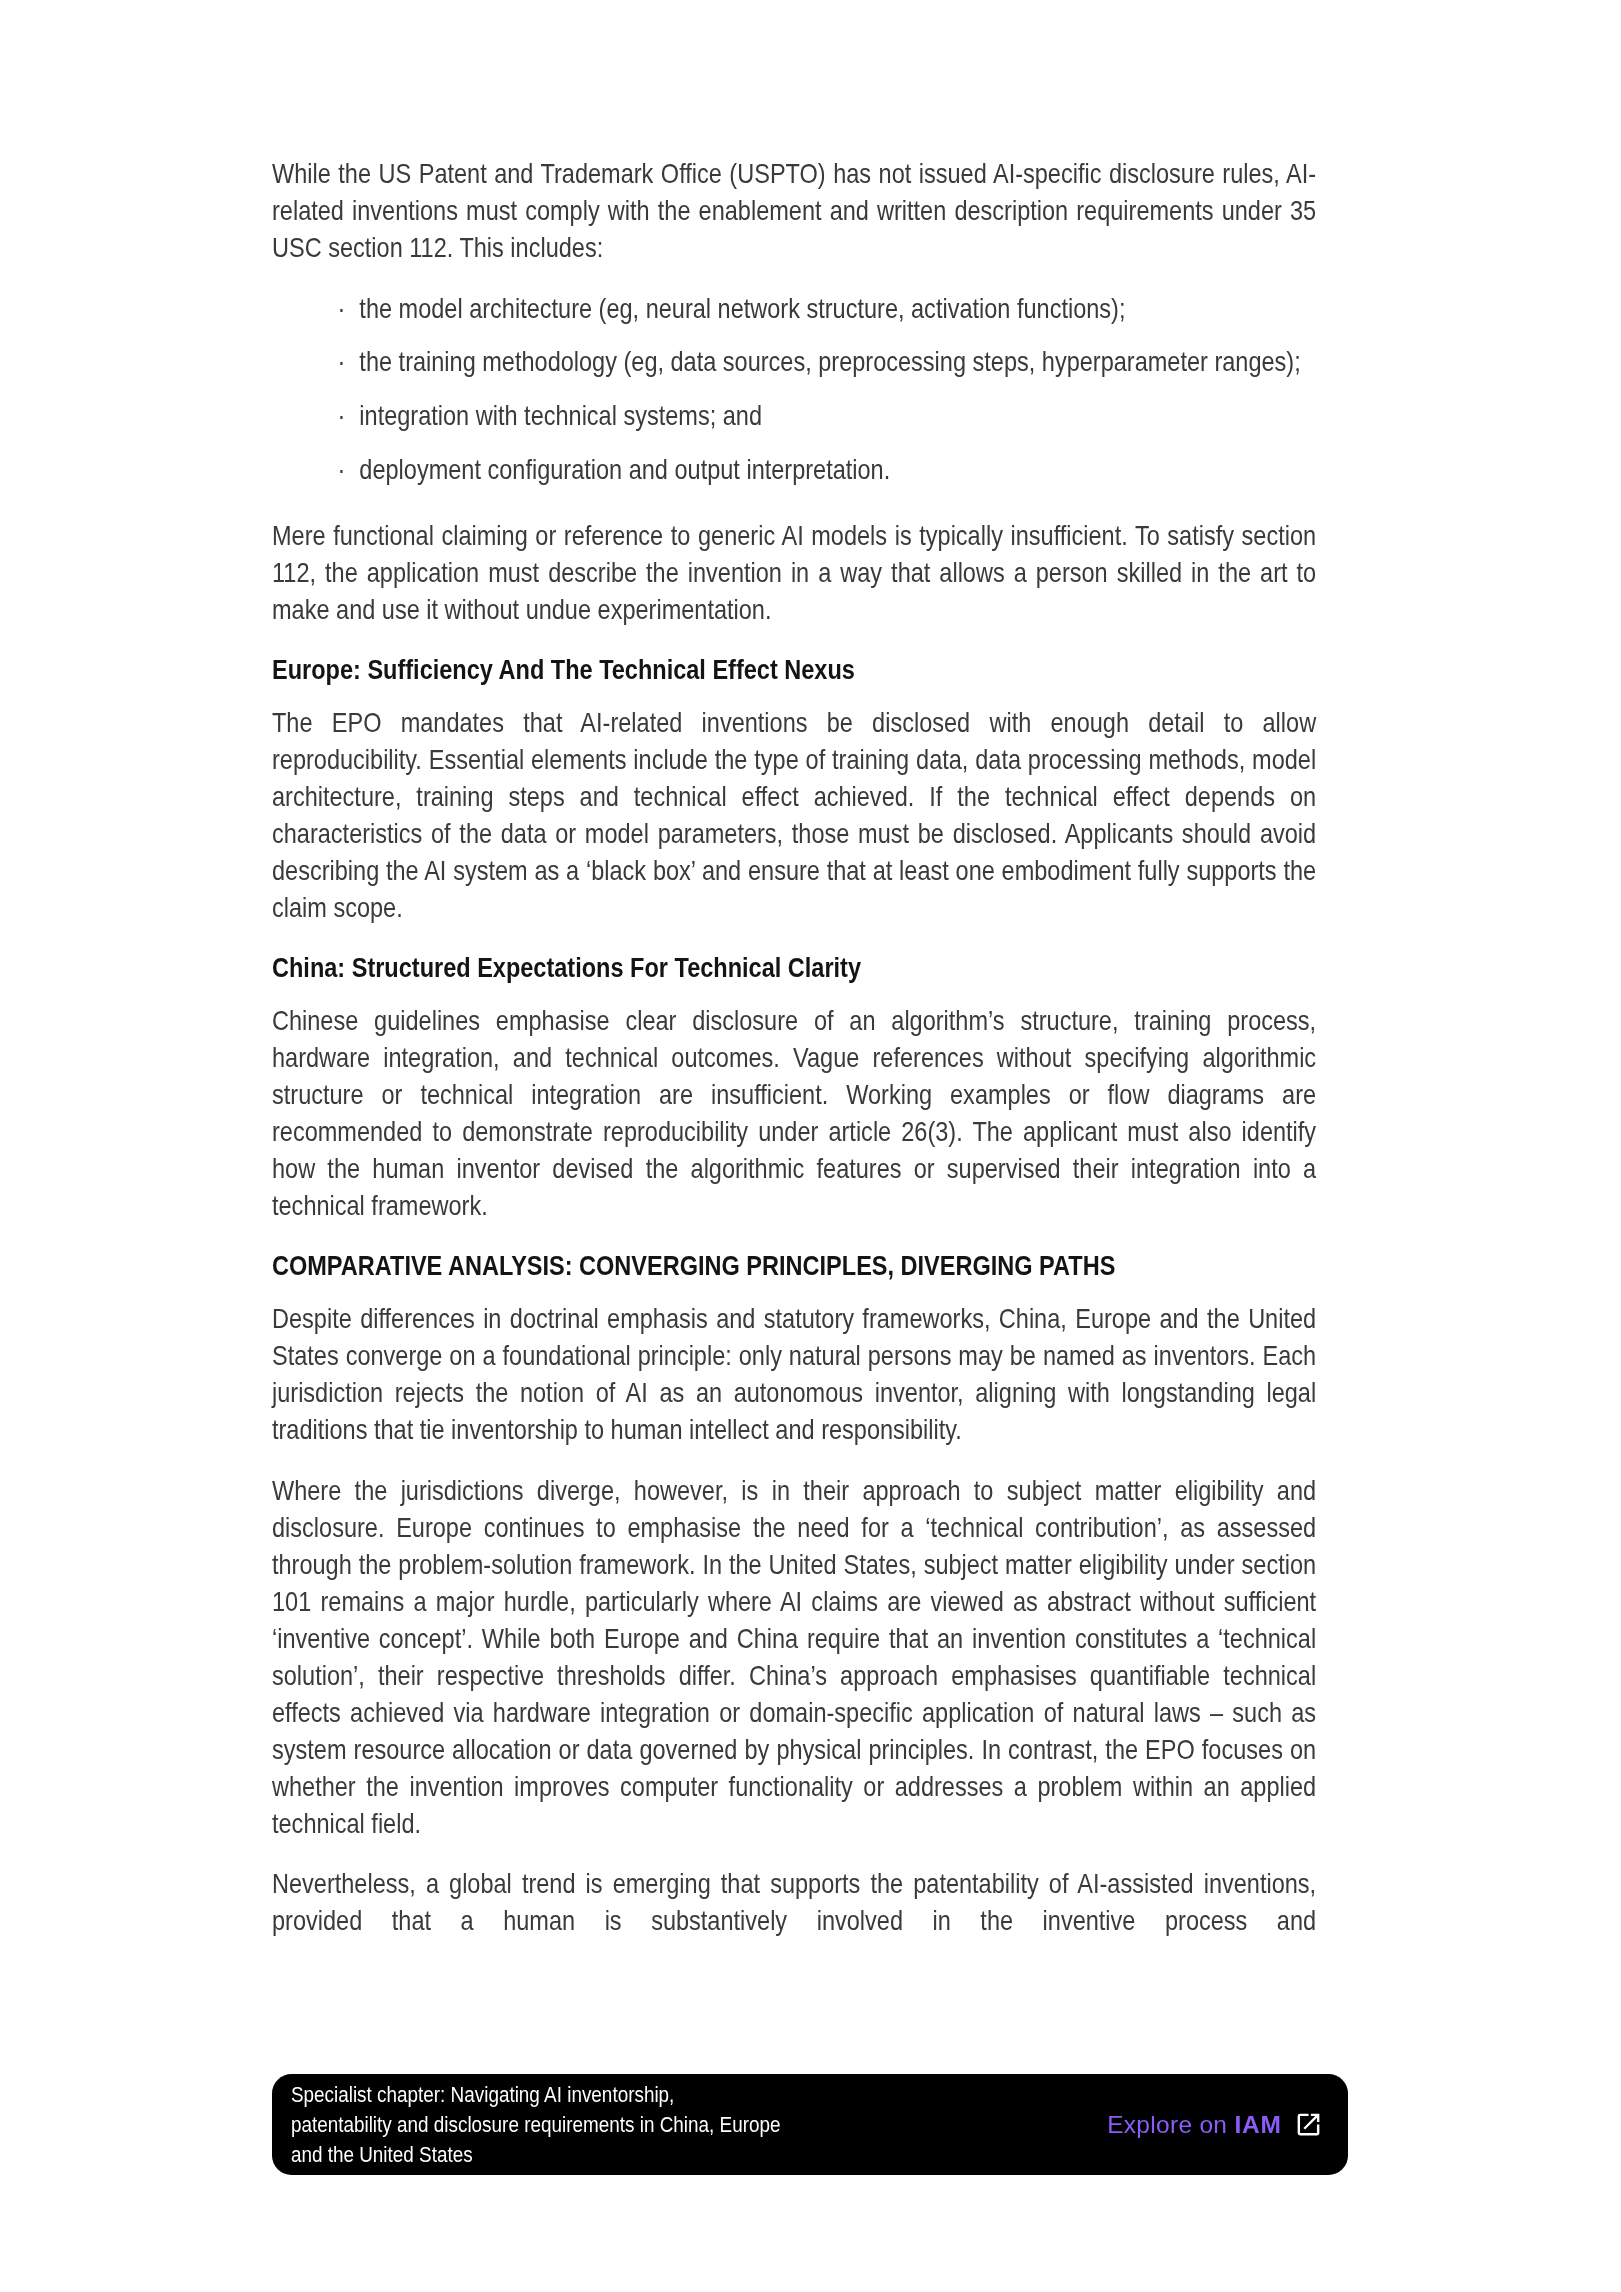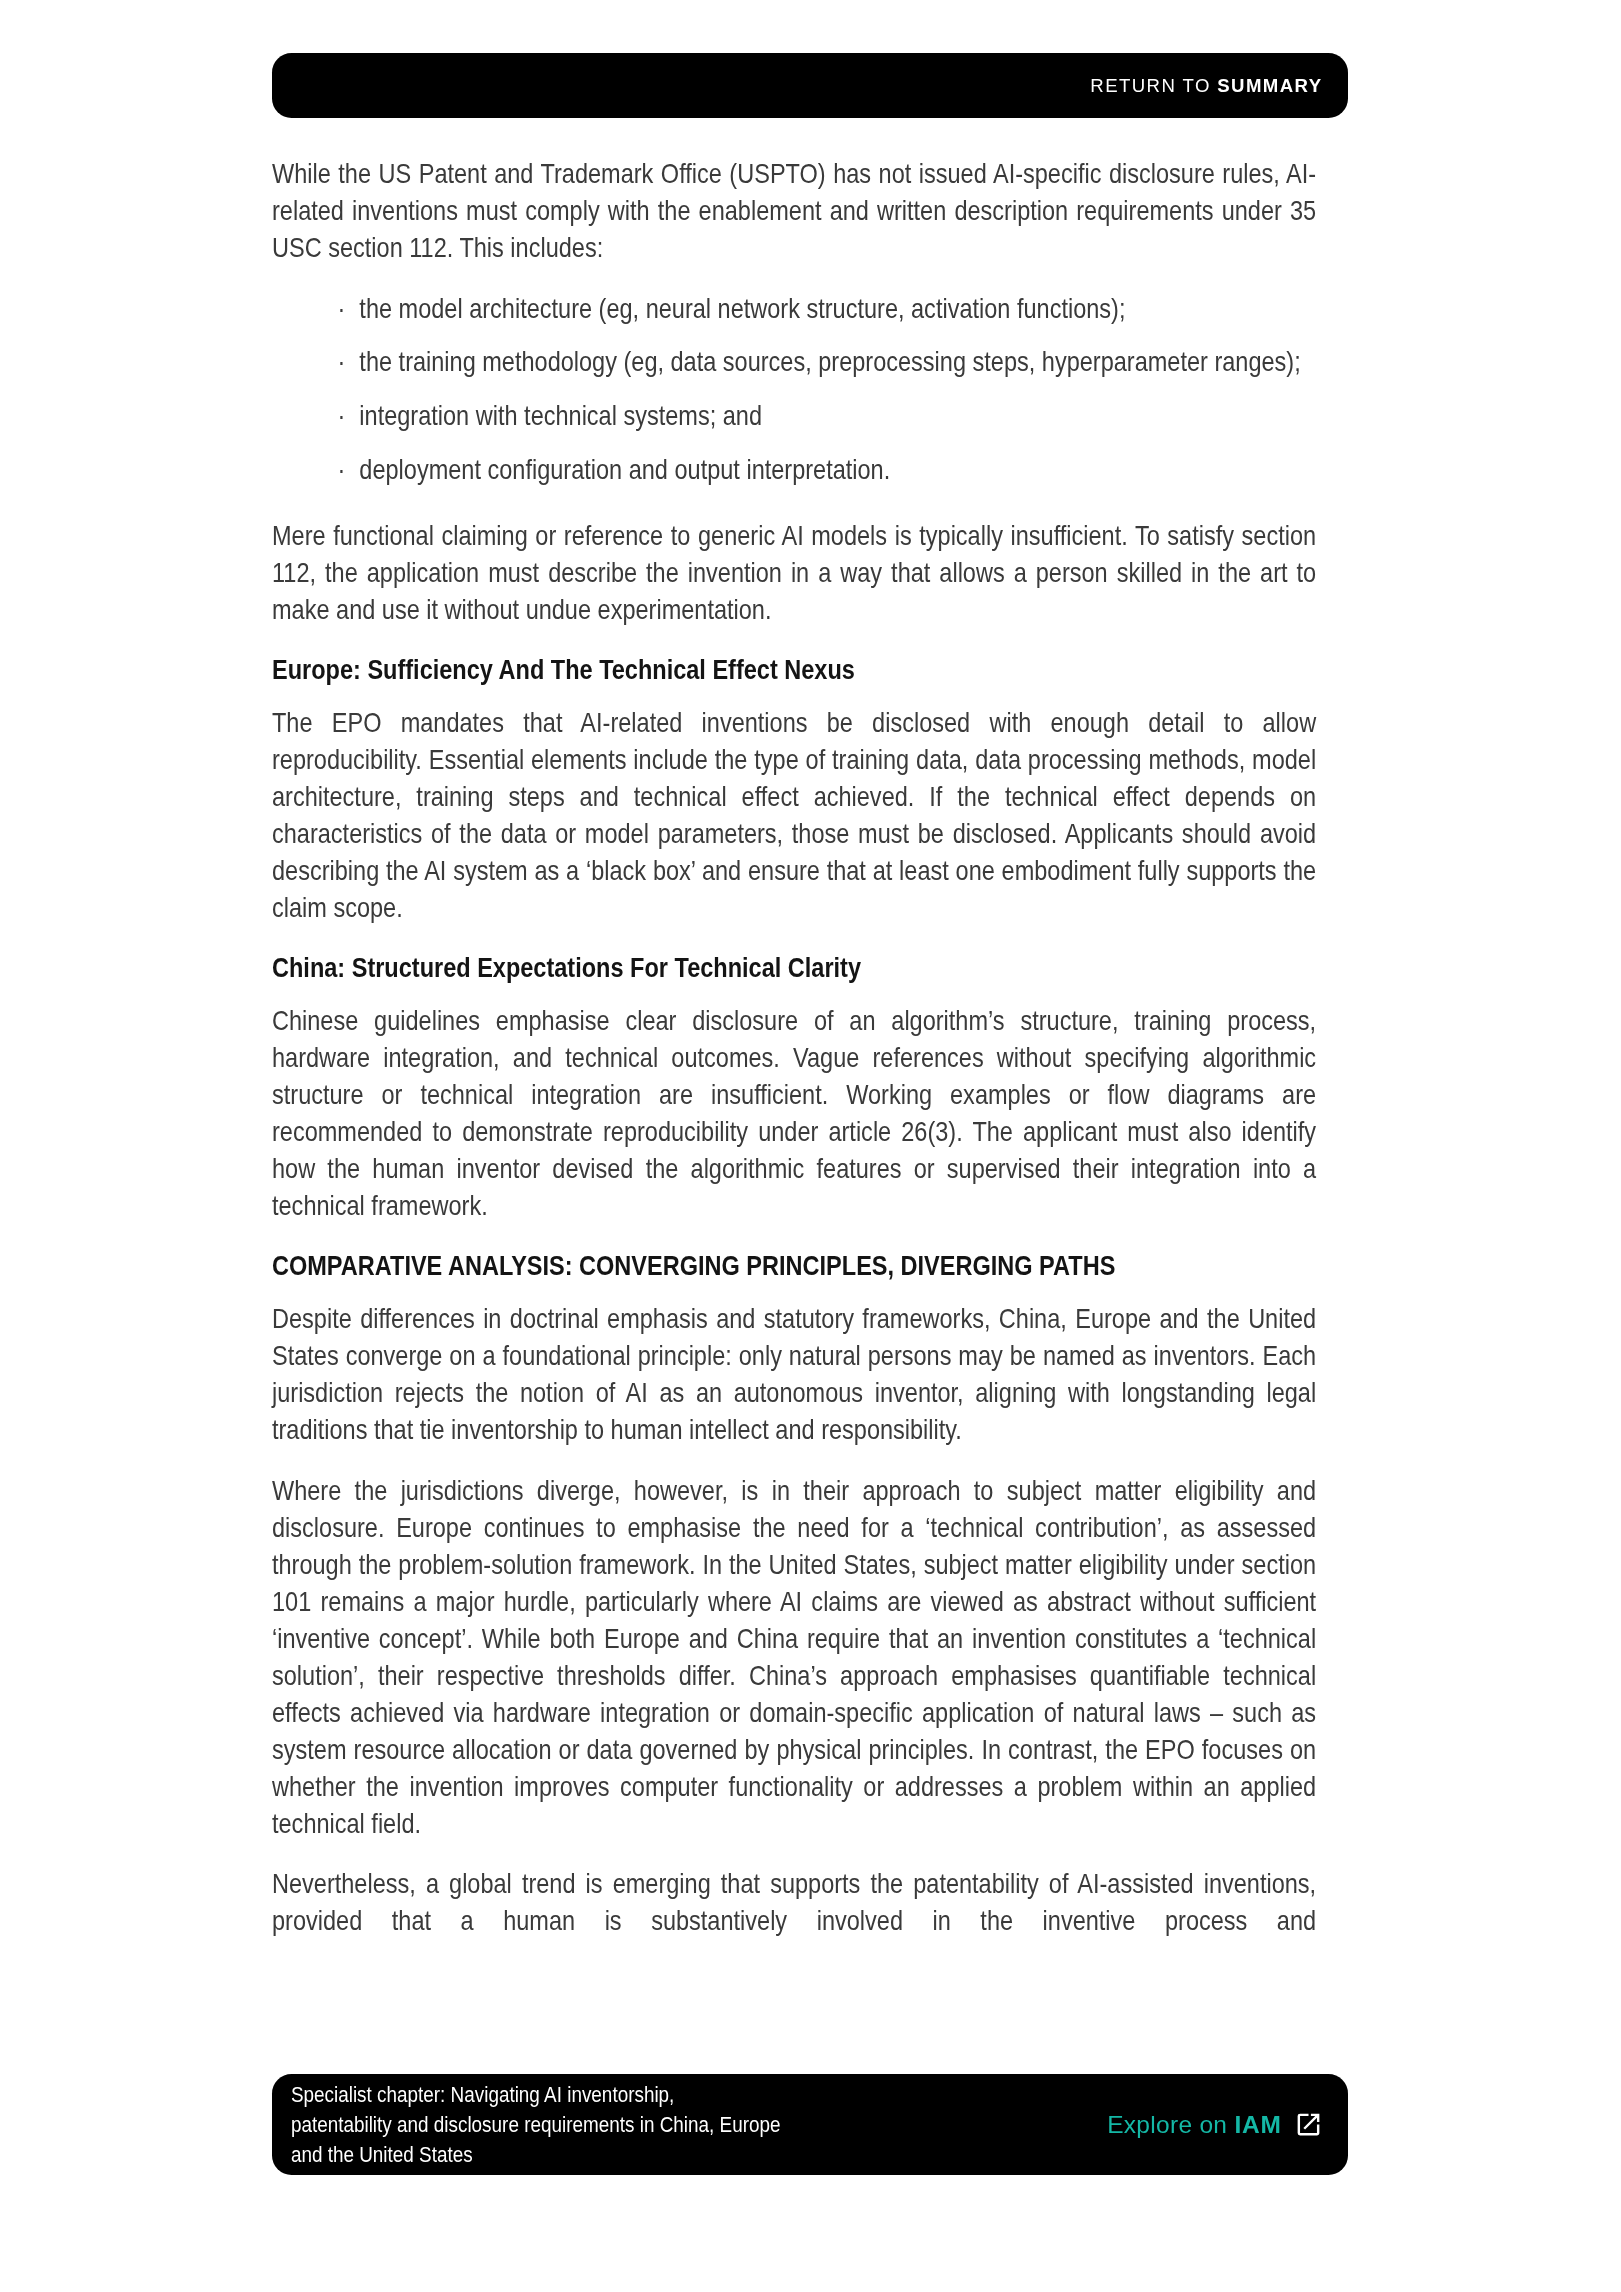--- a/index.html
+++ b/index.html
@@ -93,39 +93,36 @@
     transform-origin: 0 50%;
     font-size: 22.5px;
     line-height: 30px;
     font-weight: 400;
     padding-left: 22.5px;
   }
   .explore {
     display: flex;
     align-items: center;
     gap: 11.8px;
-    color: #14b8a6;
+    color: #8b5cf6;
     font-size: 24.5px;
     font-weight: 300;
     letter-spacing: 0.3px;
     text-decoration: none;
     cursor: pointer;
     white-space: pre;
   }
   .explore .bold { font-weight: 700; letter-spacing: 0.8px; }
   .explore svg { display: block; }
 </style>
 </head>
 <body>
 
 <div class="page">
 
-  <a class="topbar">
-    <span class="topbar-text"><span>RETURN TO </span><span class="bold">SUMMARY</span></span>
-  </a>
 
   <main class="article">
 
     <p>While the US Patent and Trademark Office (USPTO) has not issued AI-specific disclosure rules, AI-related inventions must comply with the enablement and written description requirements under 35 USC section 112. This includes:</p>
 
     <ul class="bullets">
       <li>
         <span class="dot">·</span>
         <span>the model architecture (eg, neural network structure, activation functions);</span>
       </li>

